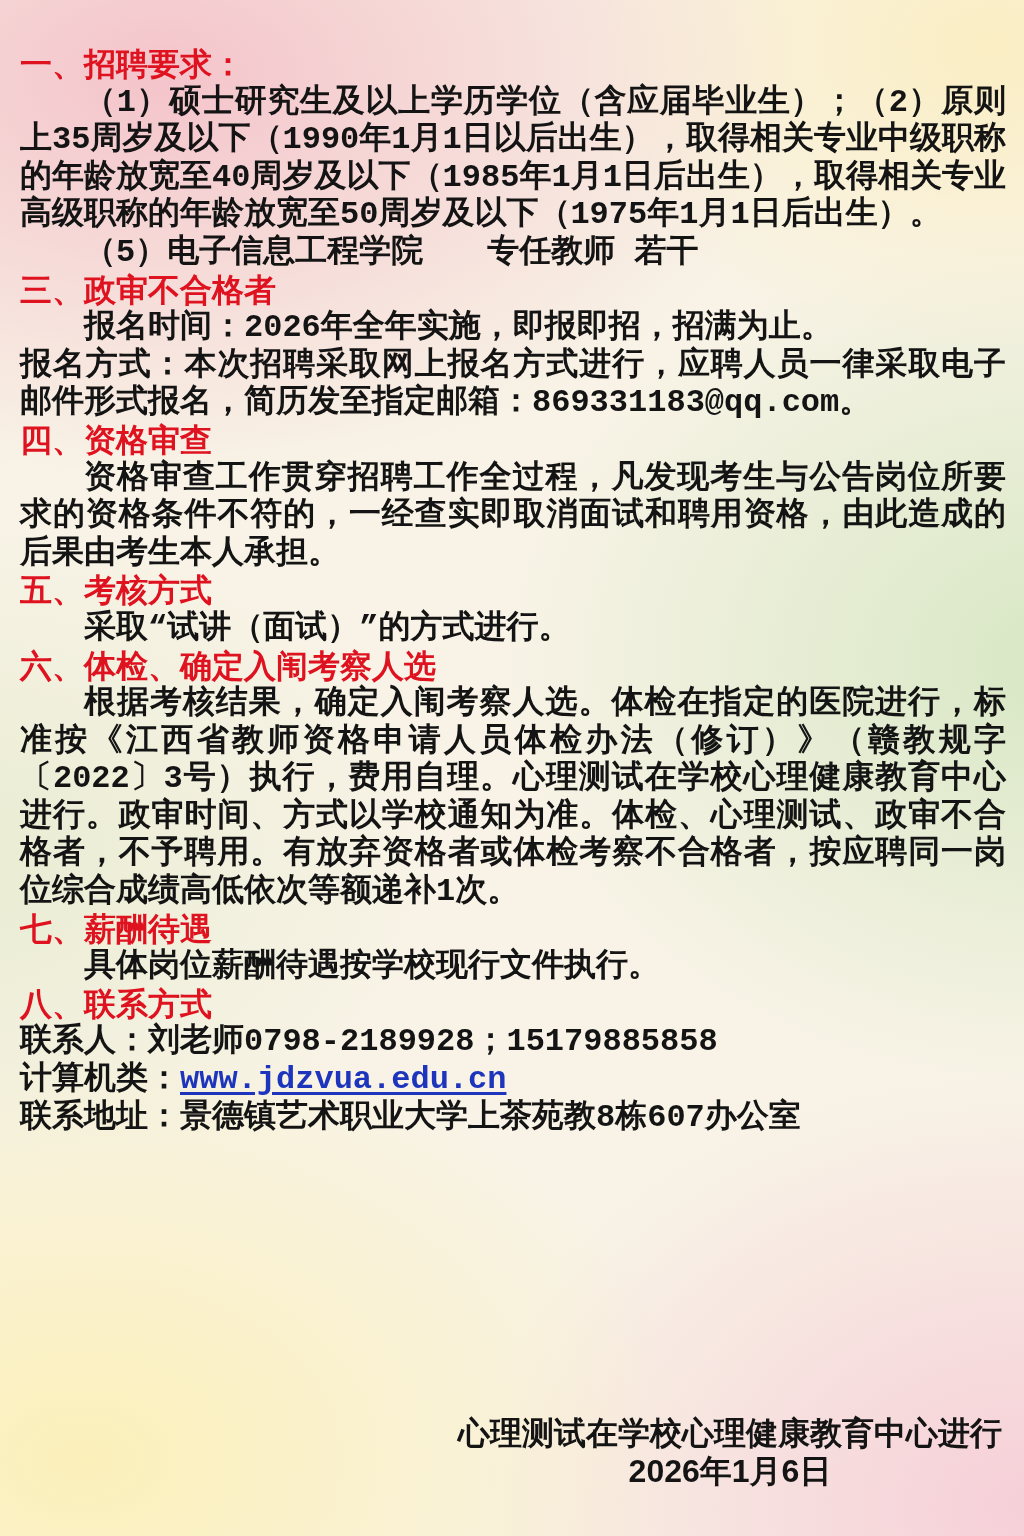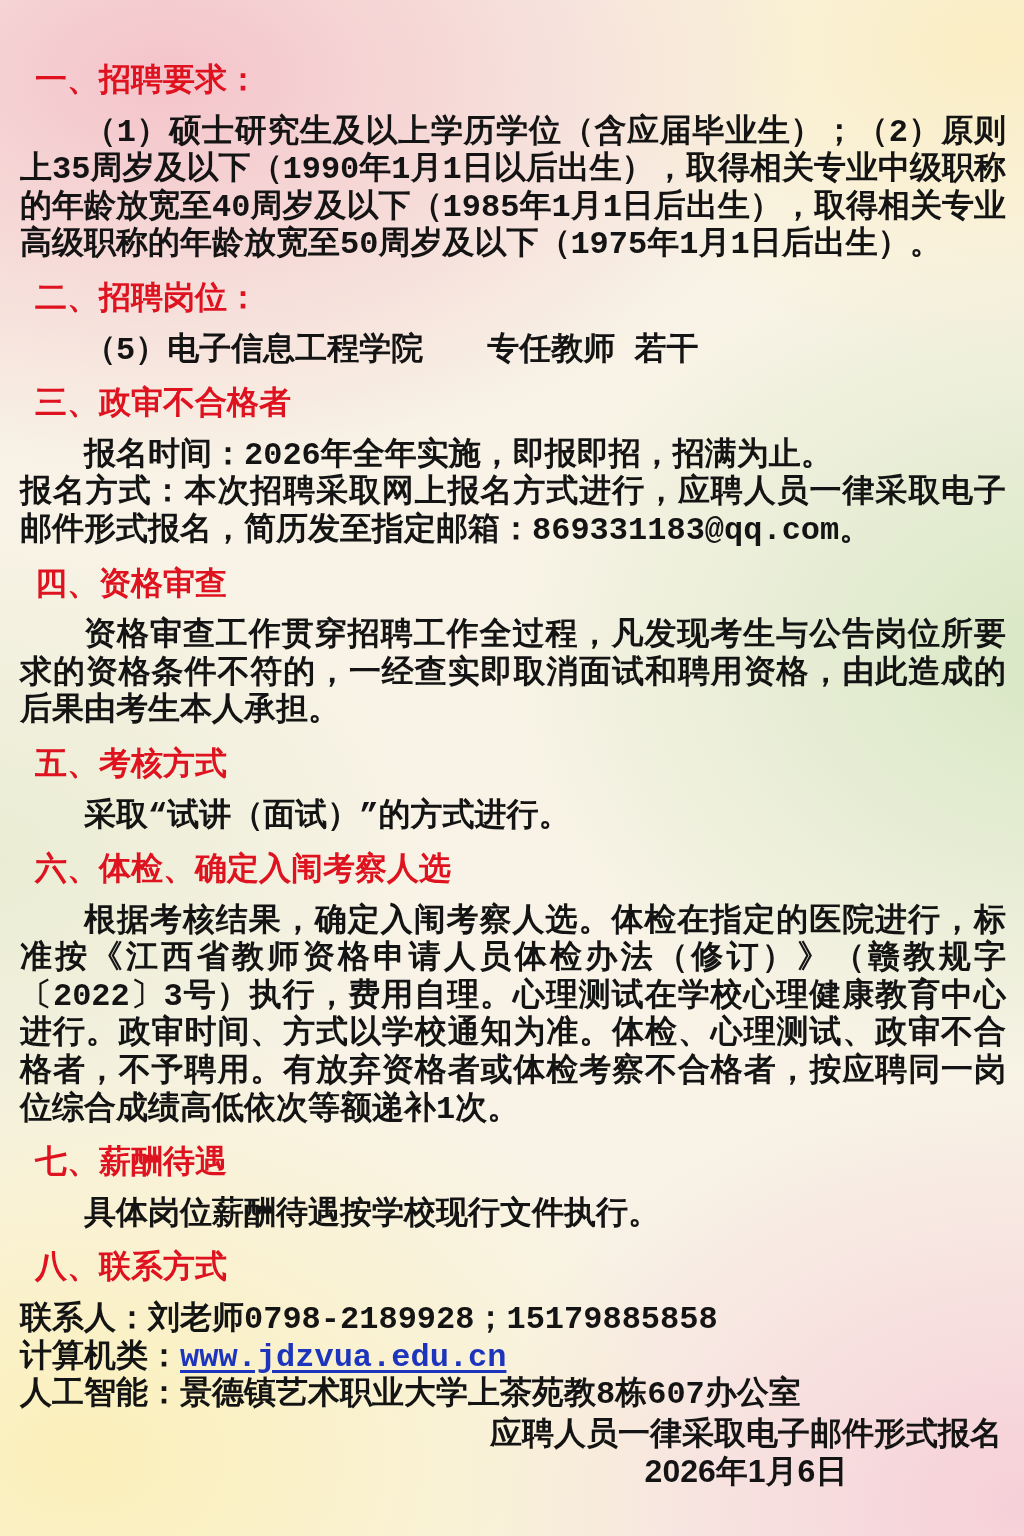--- a/index.html
+++ b/index.html
@@ -34,21 +34,21 @@
       var(--bg-base);
   }
   .doc{
     padding:46px 18px 0 20px;
     font-size:32px;
     line-height:37.6px;
     font-weight:bold;
     text-align:justify;
   }
   .doc h2{
-    margin:15px;
+    margin:0;
     font-size:32px;
     line-height:37.6px;
     color:var(--red);
     font-weight:bold;
     text-align:left;
   }
   .doc p{margin:0;font-family:Liberation Mono, monospace;}
   .doc p.indent{text-indent:2em;}
   a.link{
     color:var(--blue);
@@ -69,21 +69,20 @@
 </style>
 </head>
 <body>
 
 <div class="page">
   <div class="doc">
 
     <h2>一、招聘要求：</h2>
     <p class="indent">（1）硕士研究生及以上学历学位（含应届毕业生）；（2）原则上35周岁及以下（1990年1月1日以后出生），取得相关专业中级职称的年龄放宽至40周岁及以下（1985年1月1日后出生），取得相关专业高级职称的年龄放宽至50周岁及以下（1975年1月1日后出生）。</p>
 
-    <h2>二、招聘岗位：</h2>
     <p class="indent">（5）电子信息工程学院　　专任教师 若干</p>
 
     <h2>三、政审不合格者</h2>
     <p class="indent">报名时间：2026年全年实施，即报即招，招满为止。</p>
     <p>报名方式：本次招聘采取网上报名方式进行，应聘人员一律采取电子邮件形式报名，简历发至指定邮箱：869331183@qq.com。</p>
 
     <h2>四、资格审查</h2>
     <p class="indent">资格审查工作贯穿招聘工作全过程，凡发现考生与公告岗位所要求的资格条件不符的，一经查实即取消面试和聘用资格，由此造成的后果由考生本人承担。</p>
 
     <h2>五、考核方式</h2>
@@ -91,21 +90,21 @@
 
     <h2>六、体检、确定入闱考察人选</h2>
     <p class="indent">根据考核结果，确定入闱考察人选。体检在指定的医院进行，标准按《江西省教师资格申请人员体检办法（修订）》（赣教规字〔2022〕3号）执行，费用自理。心理测试在学校心理健康教育中心进行。政审时间、方式以学校通知为准。体检、心理测试、政审不合格者，不予聘用。有放弃资格者或体检考察不合格者，按应聘同一岗位综合成绩高低依次等额递补1次。</p>
 
     <h2>七、薪酬待遇</h2>
     <p class="indent">具体岗位薪酬待遇按学校现行文件执行。</p>
 
     <h2>八、联系方式</h2>
     <p>联系人：刘老师0798-2189928；15179885858</p>
     <p><span>计算机类：</span><a class="link">www.jdzvua.edu.cn</a></p>
-    <p>人工智能：景德镇艺术职业大学上茶苑教8栋607办公室</p>
+    <p>联系地址：景德镇艺术职业大学上茶苑教8栋607办公室</p>
 
   </div>
 
   <div class="signature">
-    <div>应聘人员一律采取电子邮件形式报名</div>
+    <div>心理测试在学校心理健康教育中心进行</div>
     <div>2026年1月6日</div>
   </div>
 </div>
 
 </body></html>

